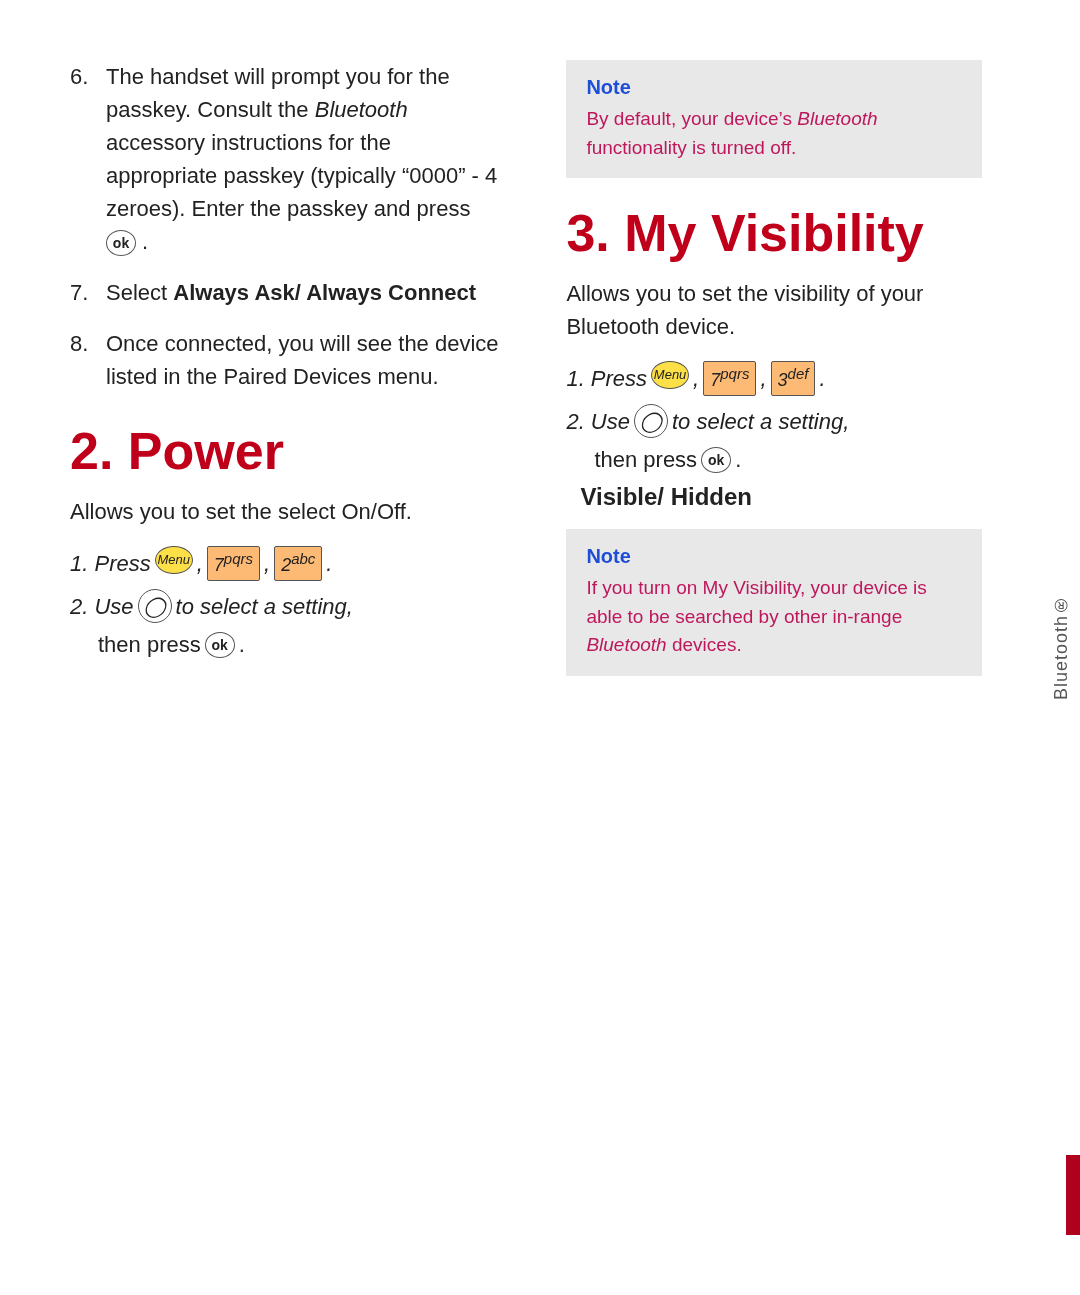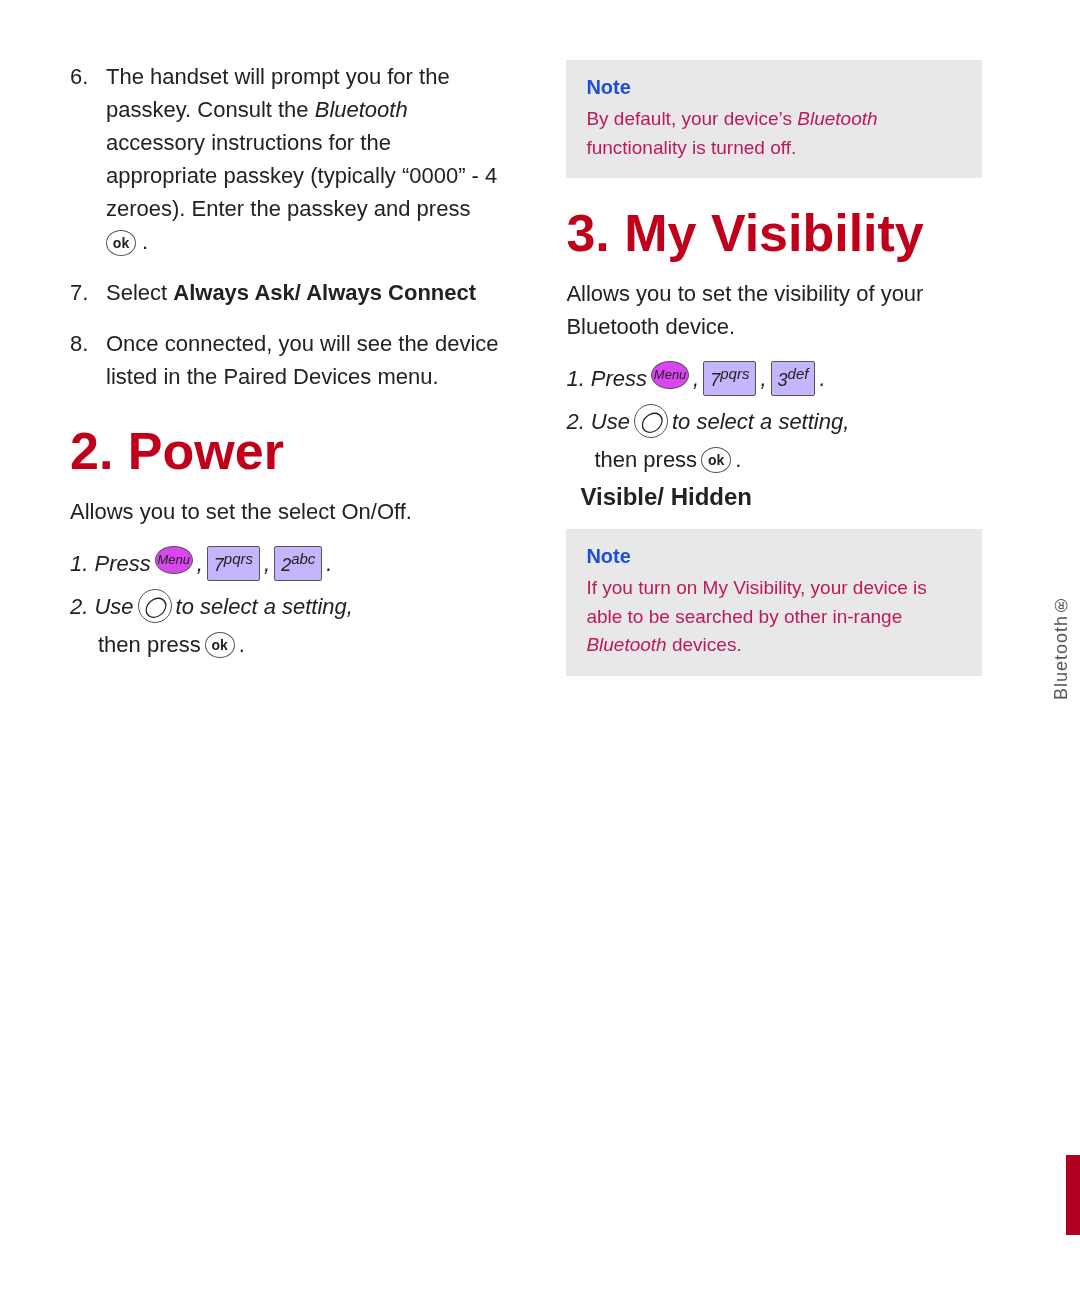--- a/index.html
+++ b/index.html
@@ -130,36 +130,36 @@
       font-style: italic;
     }
 
     
     .key-btn {
       display: inline-block;
       border: 1.5px solid #555;
       padding: 1px 6px;
       font-size: 18px;
       border-radius: 2px;
-      background: #c4b5fd;
+      background: #fdba74;
       vertical-align: middle;
       line-height: 1.4;
     }
 
     
     .menu-btn {
       display: inline-flex;
       align-items: center;
       justify-content: center;
       border: 1.5px solid #555;
       border-radius: 50%;
       width: 38px;
       height: 28px;
       font-size: 13px;
-      background: #d946ef;
+      background: #fde047;
       vertical-align: middle;
       padding: 0 4px;
     }
 
     .ok-btn {
       display: inline-flex;
       align-items: center;
       justify-content: center;
       border: 1.5px solid #555;
       border-radius: 50%;

